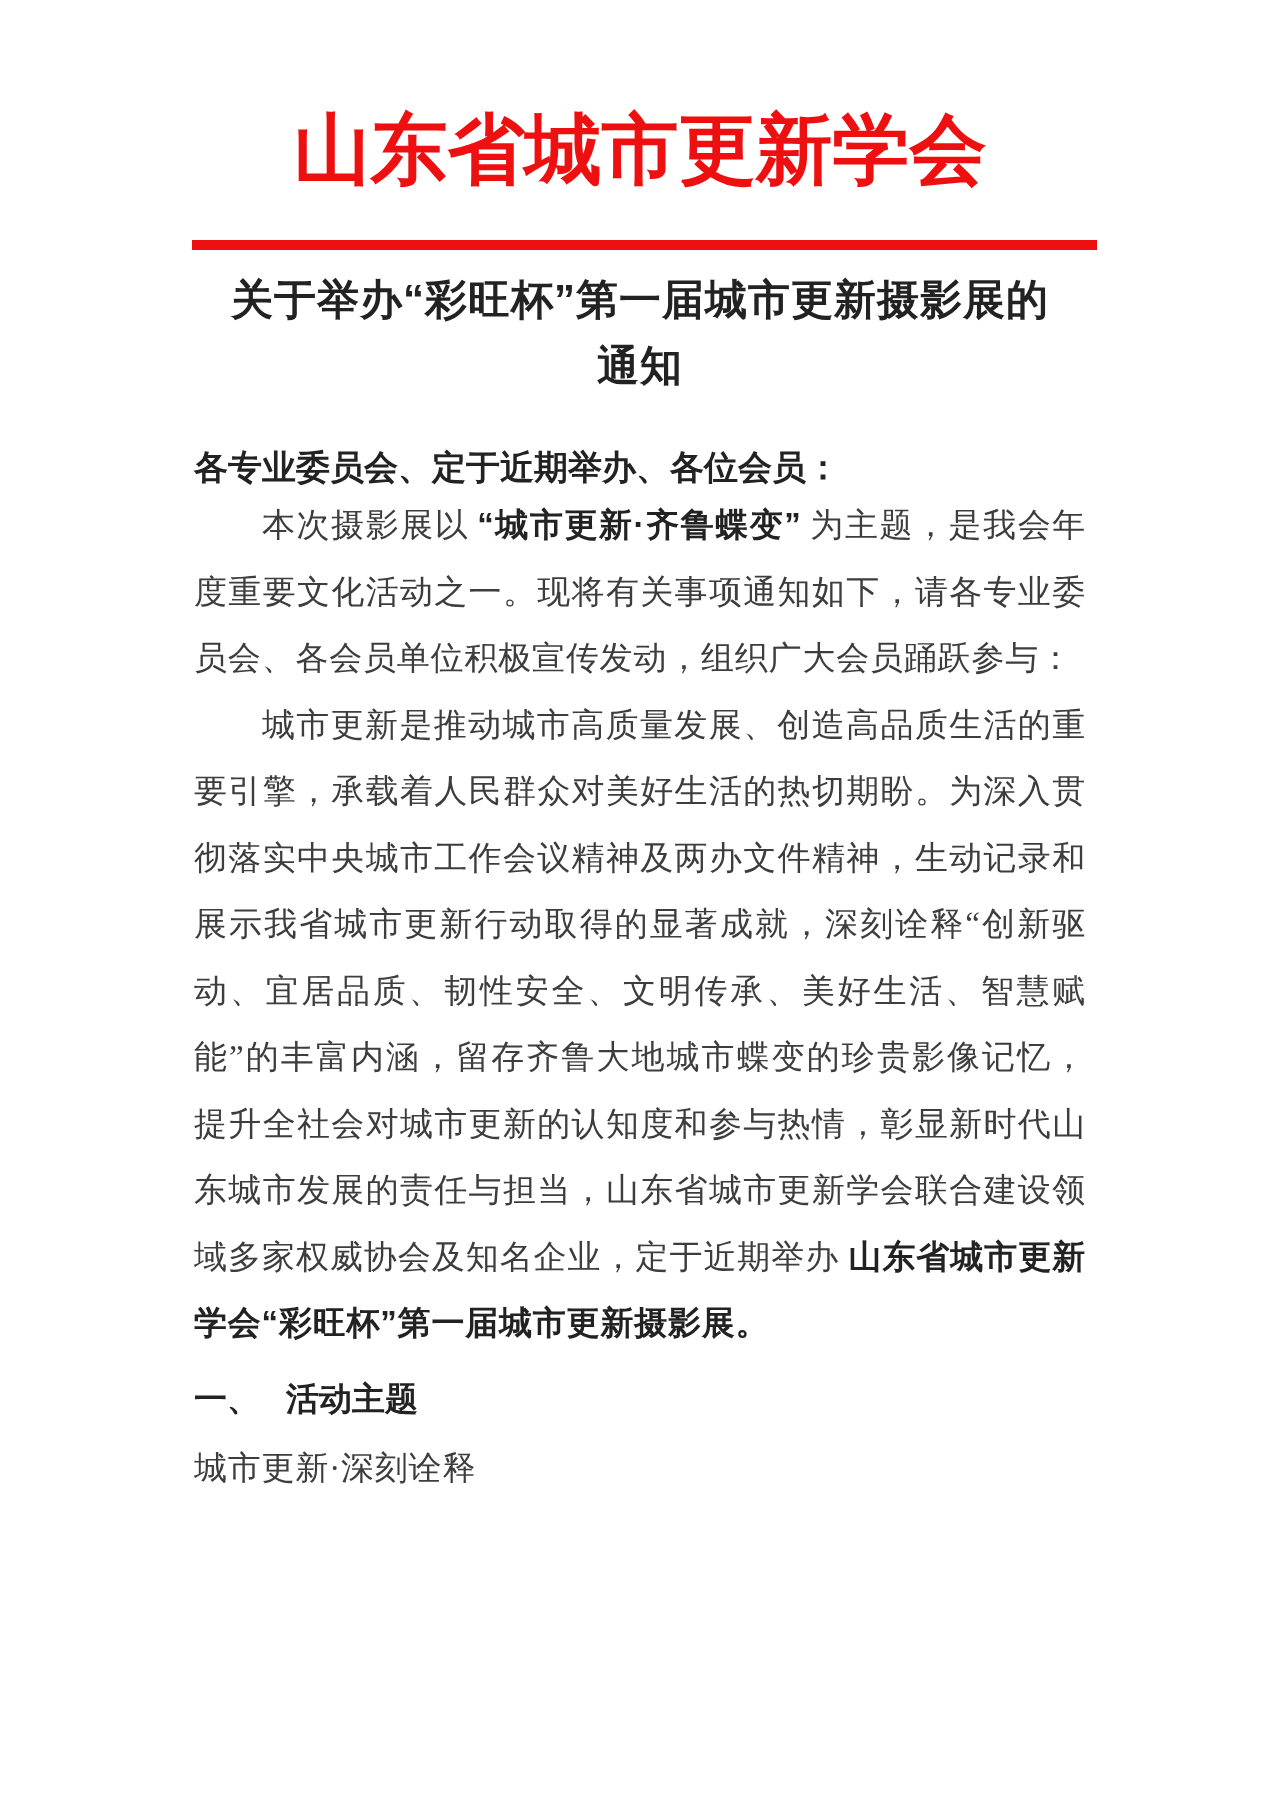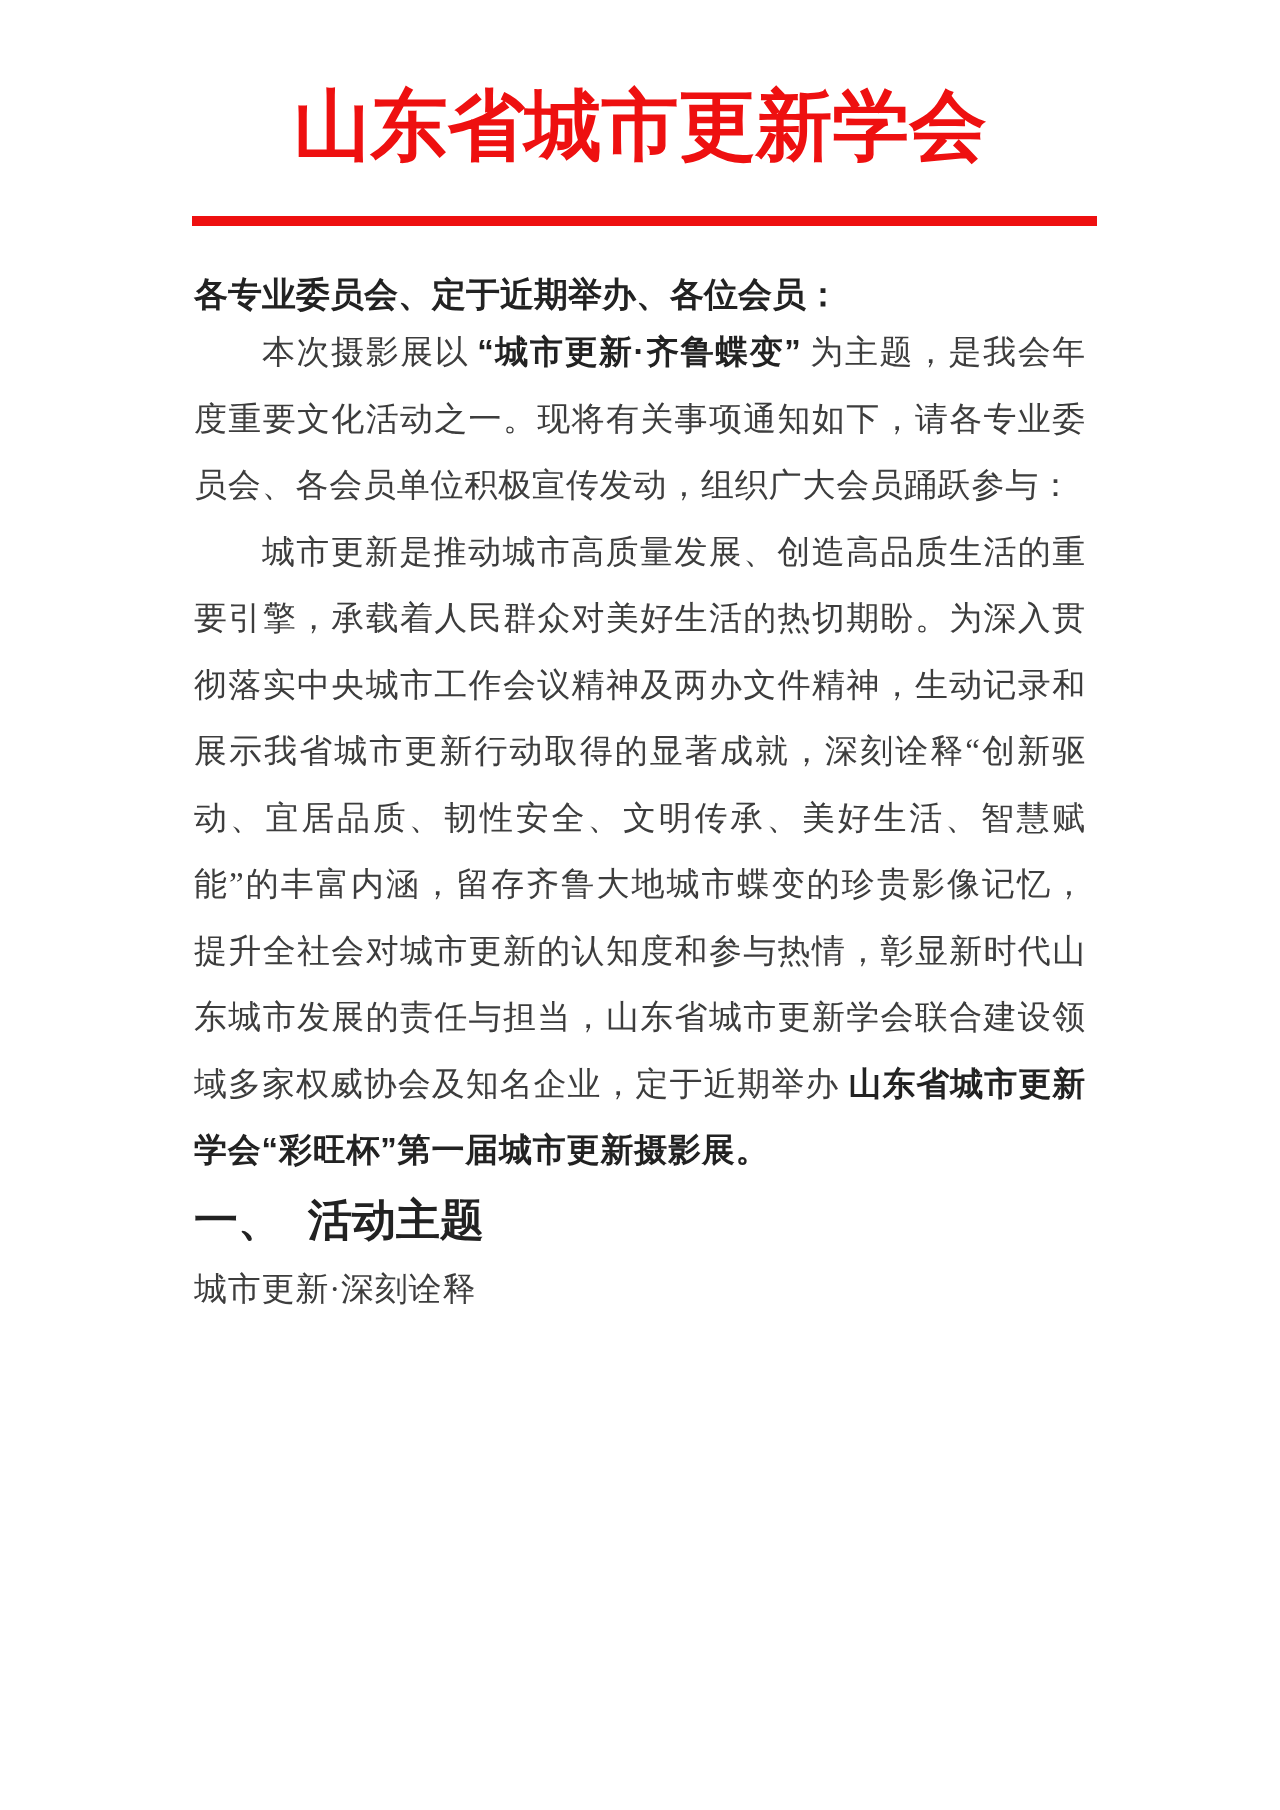--- a/index.html
+++ b/index.html
@@ -13,21 +13,21 @@
   .page{
     width:1280px;height:1810px;
     background:#ffffff;
     overflow:hidden;
     position:relative;
     font-family:"Liberation Serif", serif;
   }
   .content{
     width:892px;
     margin:0 auto;
-    padding-top:78px;
+    padding-top:102px;
   }
   .org-title{
     font-size:77px;
     line-height:96px;
     font-weight:700;
     text-align:center;
     color:var(--red);
     font-family:"Liberation Serif", serif;
     white-space:nowrap;
   }
@@ -69,22 +69,22 @@
     text-indent:68px;
     font-family:"Liberation Serif", serif;
   }
   .bold-run{
     font-weight:700;
     color:var(--ink-bold);
     font-family:"Liberation Sans", sans-serif;
   }
   .theme{margin:0 8px;}
   .section-heading{
-    margin-top:11px;
-    font-size:44px;
+    margin-top:17px;
+    font-size:33px;
     line-height:50px;
     font-weight:700;
     color:var(--ink-bold);
     font-family:"Liberation Sans", sans-serif;
   }
   .section-heading .sec-num{margin-right:26px;}
   .section-content{
     margin-top:19px;
     font-size:33px;
     line-height:50px;
@@ -96,20 +96,24 @@
 </head>
 <body>
 
 <div class="page">
   <div class="content">
 
     <h1 class="org-title">山东省城市更新学会</h1>
 
     <div class="red-rule"></div>
 
+    <h2 class="doc-title">
+      <span class="t-line">关于举办“彩旺杯”第一届城市更新摄影展的</span>
+      <span class="t-line">通知</span>
+    </h2>
 
     <div class="body-text">
       <p class="salutation">各专业委员会、定于近期举办、各位会员：</p>
 
       <p class="para"><span>本次摄影展以</span><span class="bold-run theme">“城市更新·齐鲁蝶变”</span><span>为主题，是我会年度重要文化活动之一。现将有关事项通知如下，请各专业委员会、各会员单位积极宣传发动，组织广大会员踊跃参与：</span></p>
 
       <p class="para"><span>城市更新是推动城市高质量发展、创造高品质生活的重要引擎，承载着人民群众对美好生活的热切期盼。为深入贯彻落实中央城市工作会议精神及两办文件精神，生动记录和展示我省城市更新行动取得的显著成就，深刻诠释“创新驱动、宜居品质、韧性安全、文明传承、美好生活、智慧赋能”的丰富内涵，留存齐鲁大地城市蝶变的珍贵影像记忆，提升全社会对城市更新的认知度和参与热情，彰显新时代山东城市发展的责任与担当，山东省城市更新学会联合建设领域多家权威协会及知名企业，定于近期举办 </span><span class="bold-run">山东省城市更新学会“彩旺杯”第一届城市更新摄影展。</span></p>
 
       <h3 class="section-heading"><span class="sec-num">一、</span><span>活动主题</span></h3>
 

